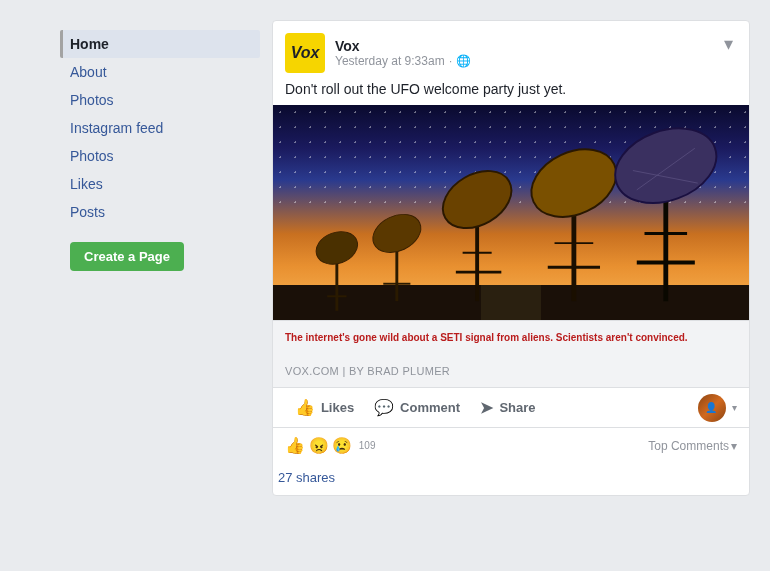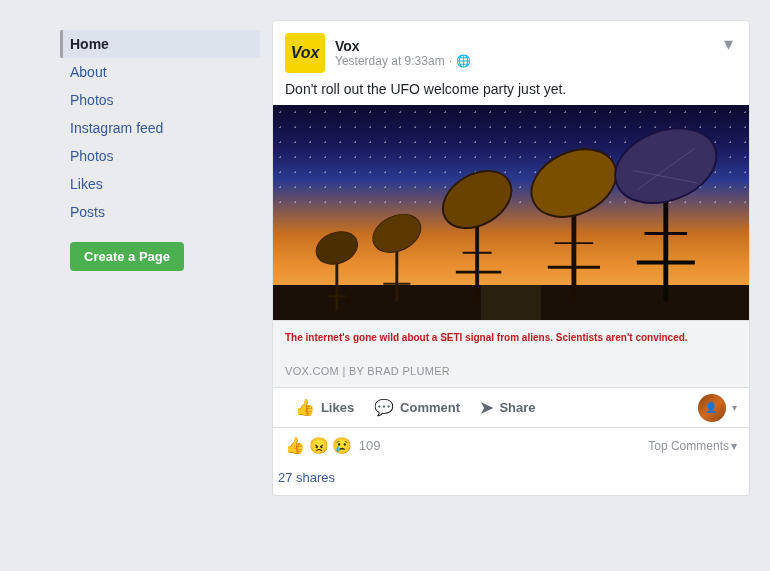--- a/index.html
+++ b/index.html
@@ -261,21 +261,21 @@
     }
     .reactions-left {
       display: flex;
       align-items: center;
       gap: 4px;
     }
     .reaction-emoji {
       font-size: 16px;
     }
     .reaction-count {
-      font-size: 13px;
+      font-size: 10px;
       color: #90949c;
       margin-left: 2px;
     }
     .top-comments-btn {
       font-size: 12px;
       color: #90949c;
       cursor: pointer;
       display: flex;
       align-items: flex-start;
       gap: 2px;

